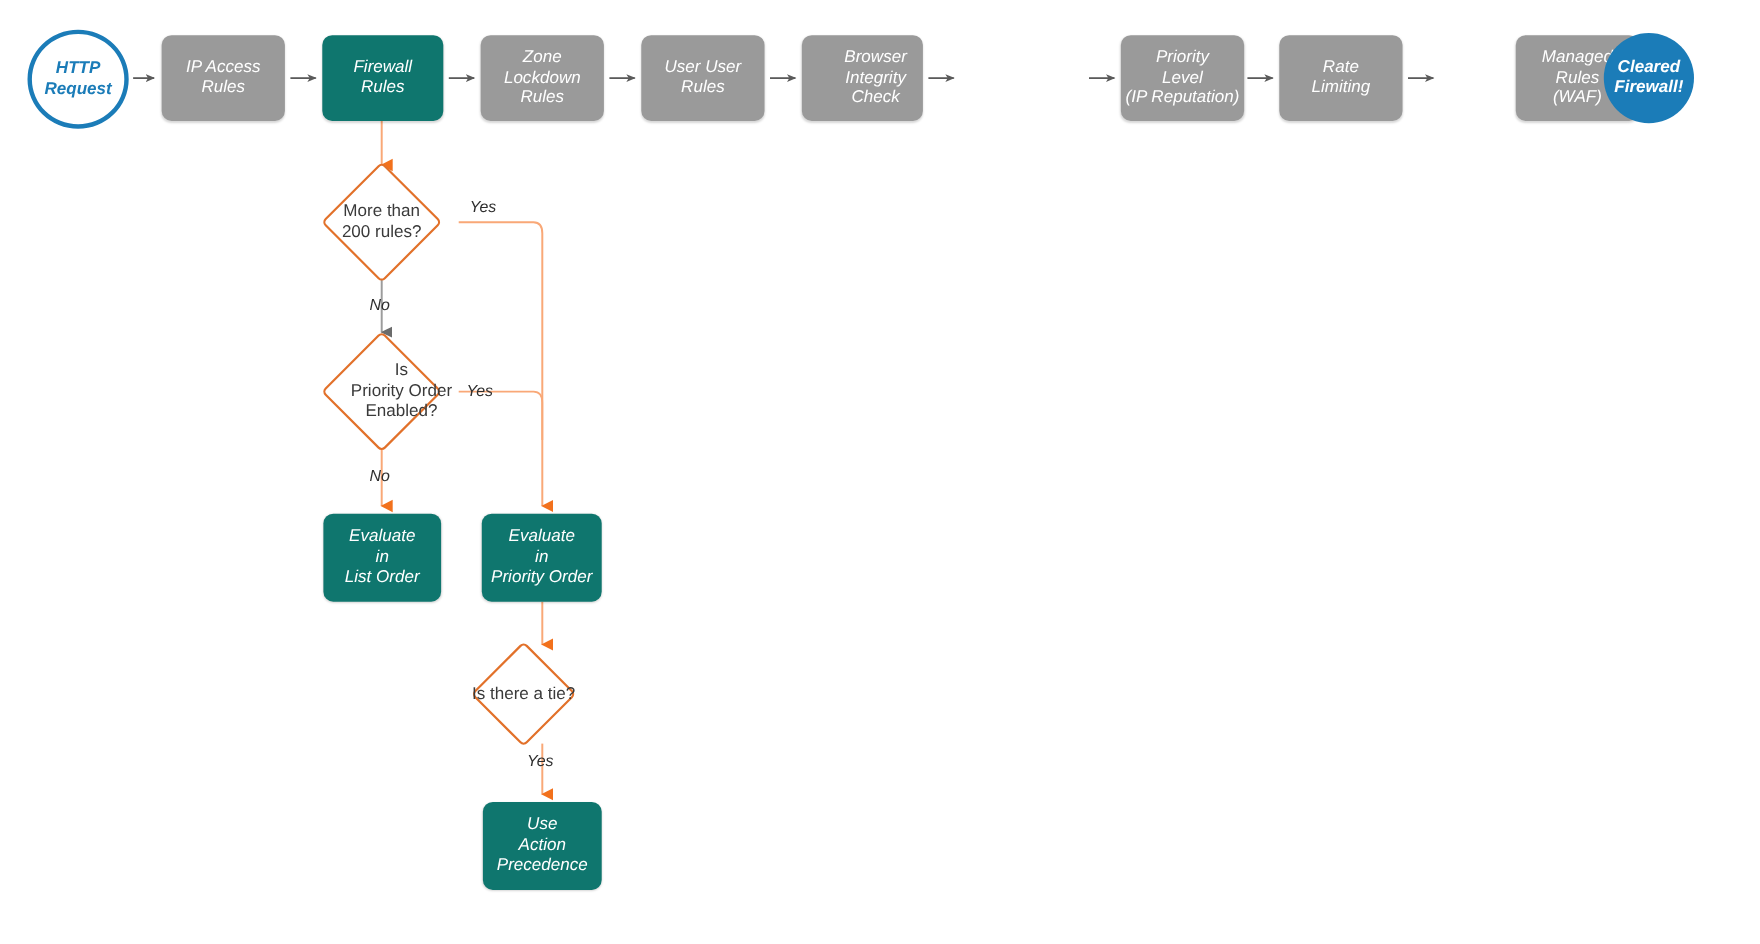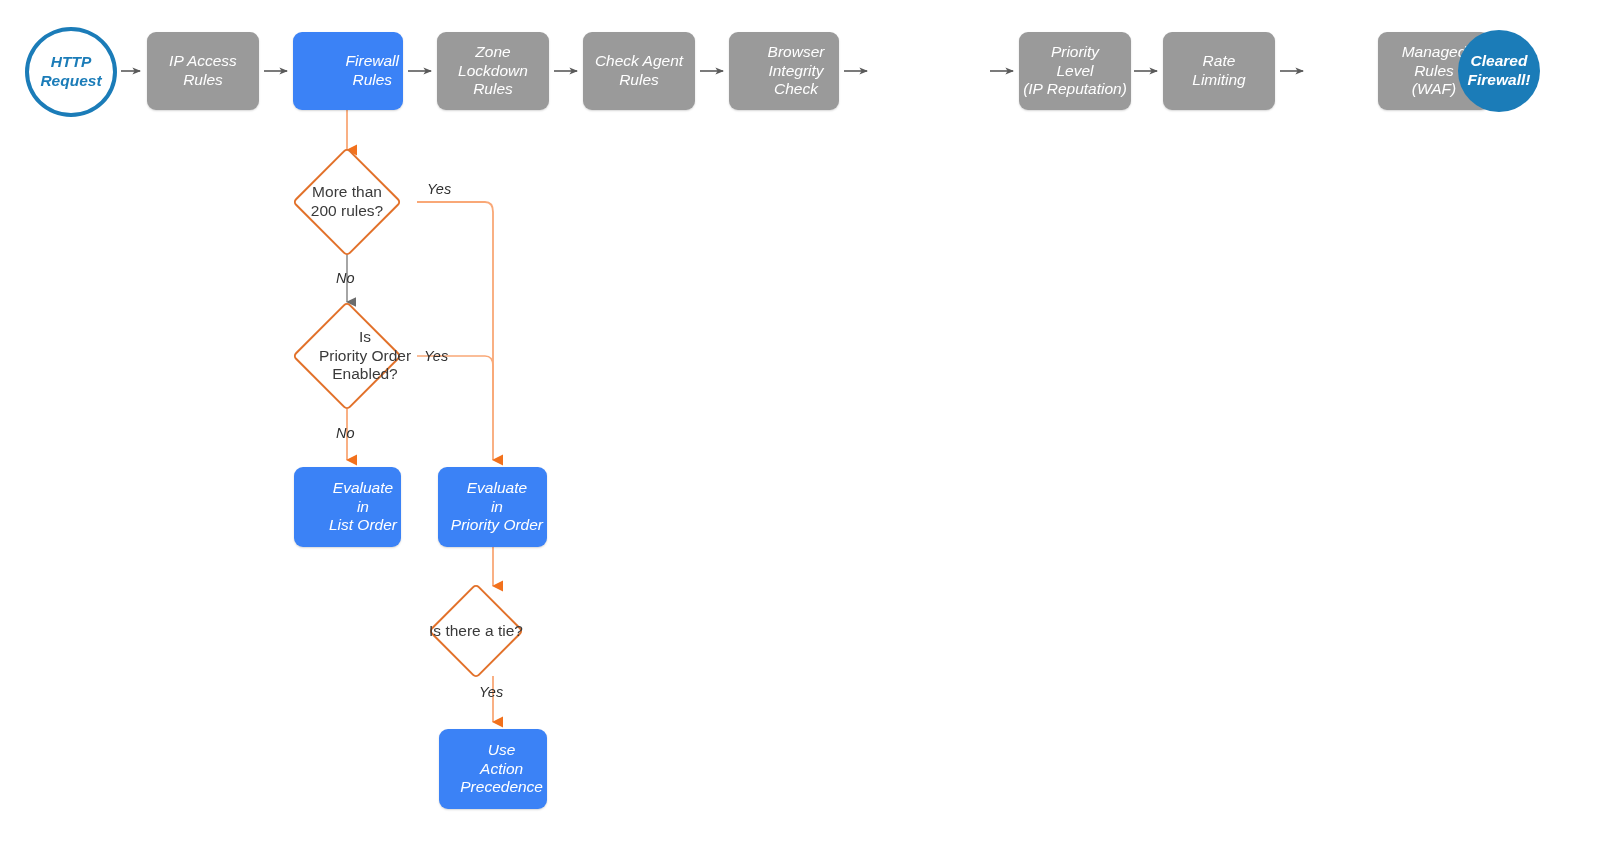--- a/index.html
+++ b/index.html
@@ -40,21 +40,21 @@
   
   .box {
     border-radius: 9px;
     font-style: italic;
     font-size: 15.5px;
     color: #ffffff;
     padding: 2px 4px;
     box-shadow: 0 1px 2px rgba(0,0,0,0.16);
   }
   .box.gray   { background: #9a9a9a; }
-  .box.orange { background: #3b82f6; justify-content: flex-end; }
+  .box.orange { background: #0f766e; }
 
   
   .circle {
     border-radius: 50%;
     font-style: italic;
     font-weight: bold;
     font-size: 15.5px;
   }
   .circle.outline {
     background: #ffffff;
@@ -159,21 +159,21 @@
 Rules</span>
   </div>
 
   <div class="node box gray" style="left:437px; top:32px; width:112px; height:78px;">
     <span style="white-space:pre-line;">Zone
 Lockdown
 Rules</span>
   </div>
 
   <div class="node box gray" style="left:583px; top:32px; width:112px; height:78px;">
-    <span style="white-space:pre-line;">Check Agent
+    <span style="white-space:pre-line;">User User
 Rules</span>
   </div>
 
   <div class="node box gray" style="left:729px; top:32px; width:110px; height:78px;">
     <span style="white-space:pre-line;margin-left:24px;">Browser
 Integrity
 Check</span>
   </div>
 
 

